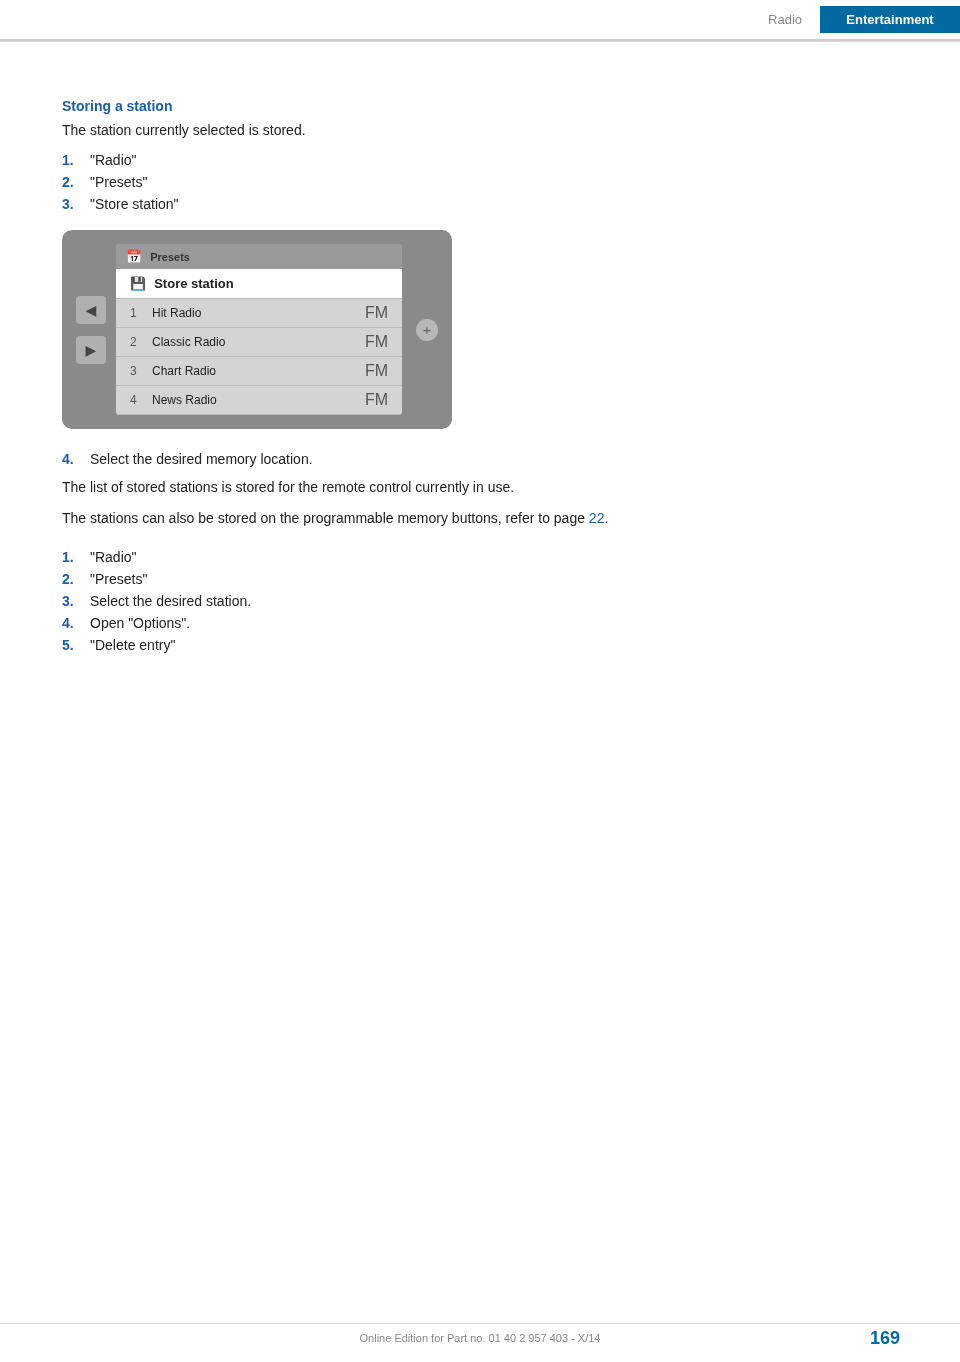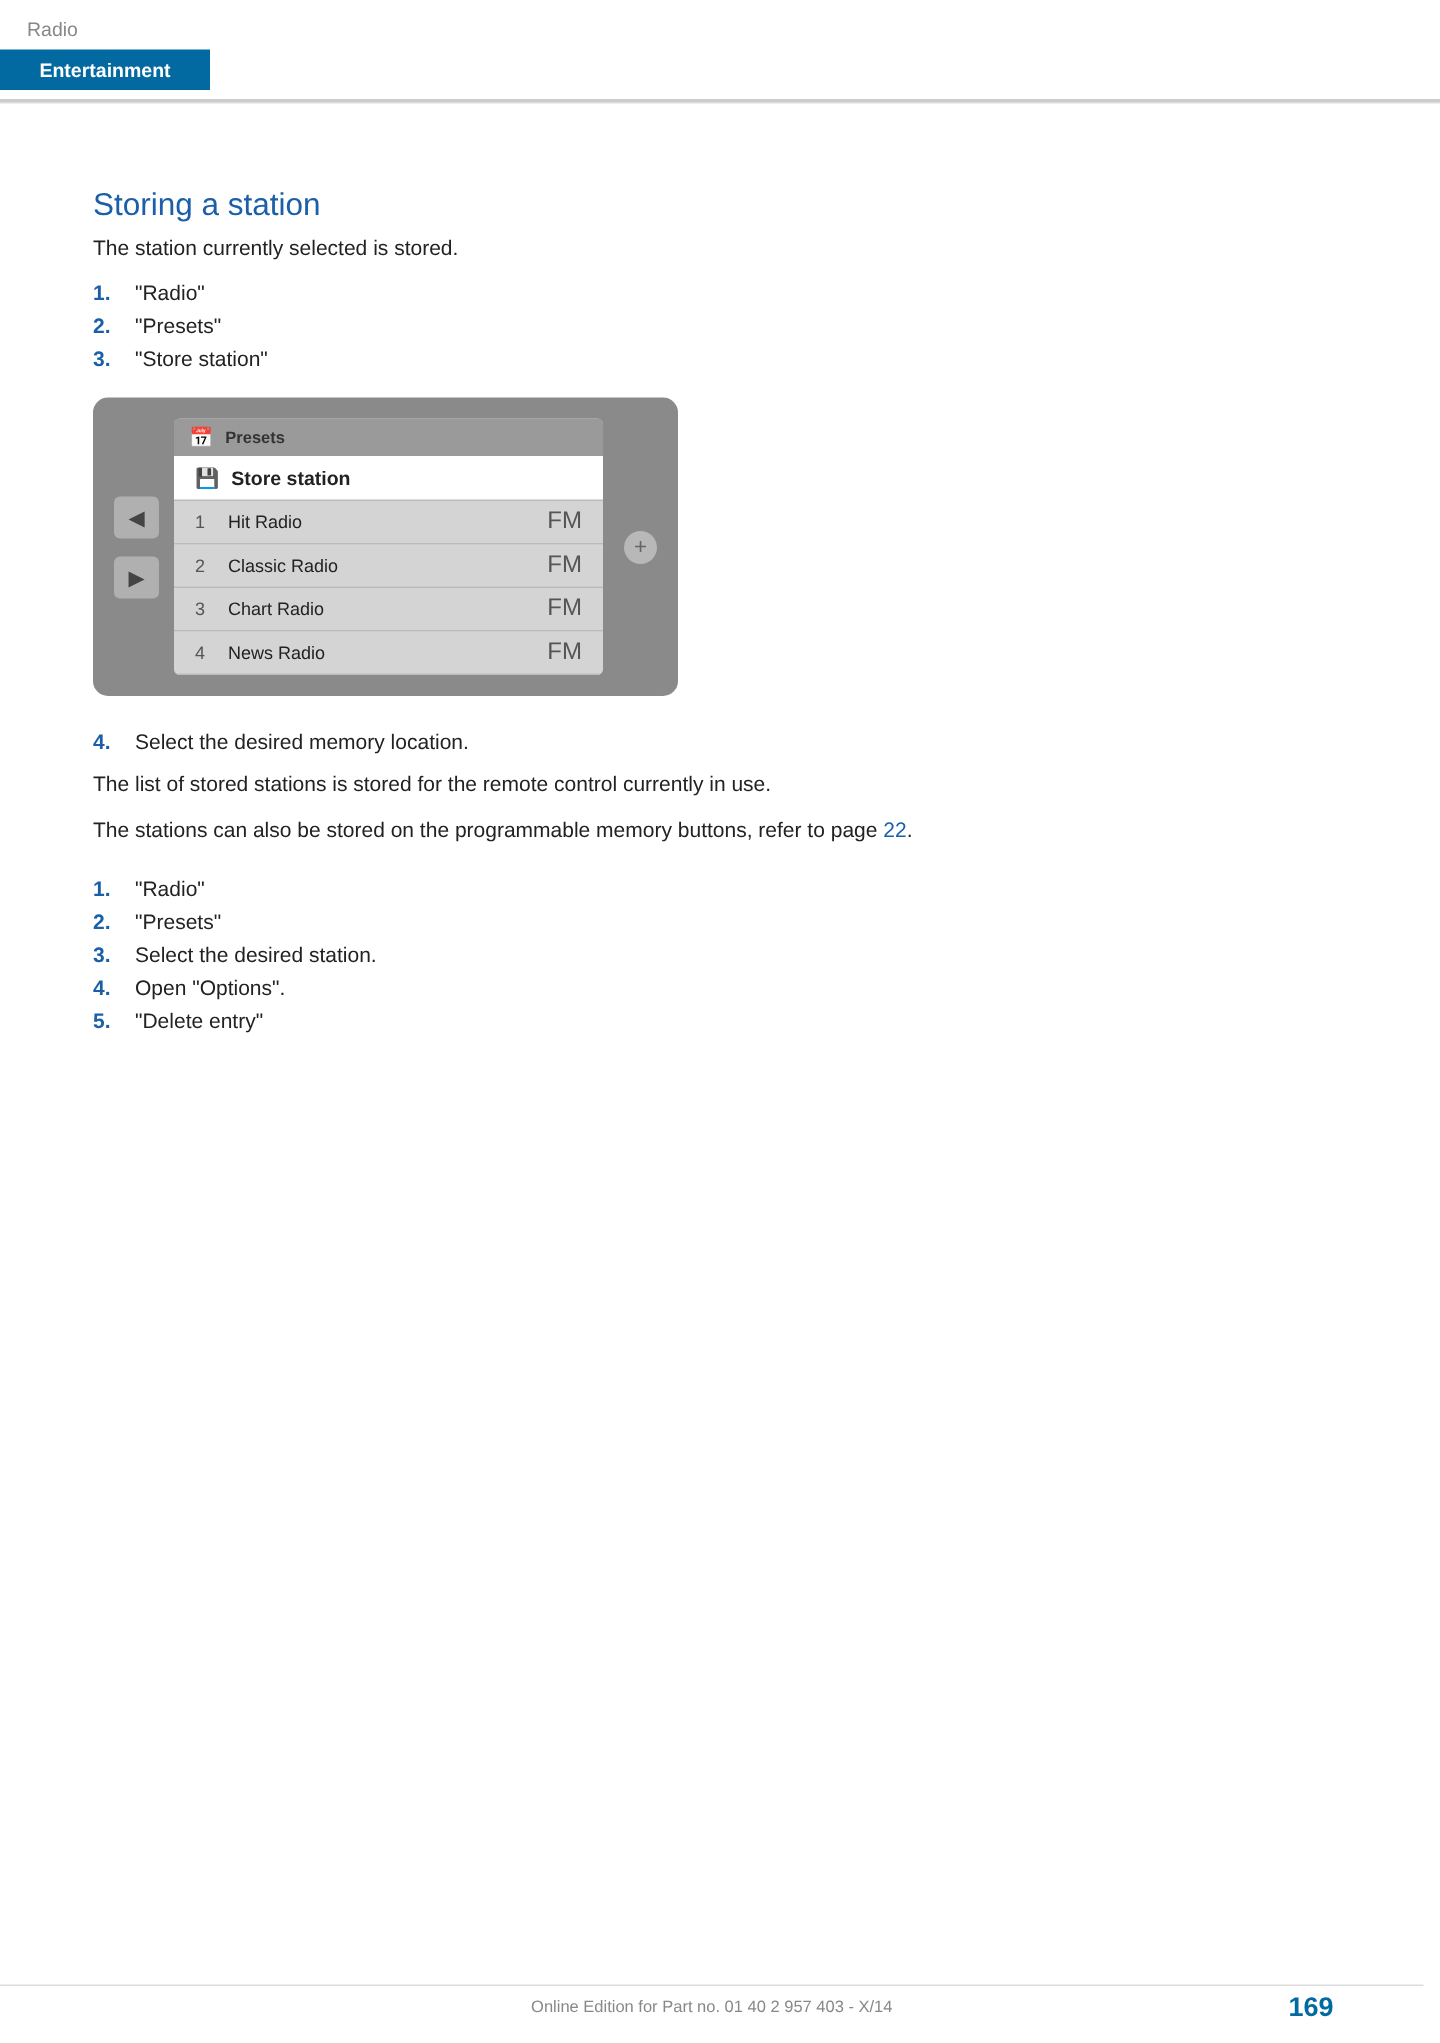--- a/index.html
+++ b/index.html
@@ -10,25 +10,24 @@
       color: #222;
       width: 960px;
       min-height: 1362px;
       position: relative;
     }
 
     
     .header {
       display: flex;
       justify-content: flex-end;
-      align-items: flex-start;
+      align-items: center;
       border-bottom: 2px solid #ccc;
       padding: 6px 0;
       margin-bottom: 0;
-      flex-direction: column;
     }
     .header-radio {
       color: #888;
       font-size: 13px;
       padding: 6px 18px;
     }
     .header-entertainment {
       background: #0369a1;
       color: #fff;
       font-size: 13px;
@@ -39,22 +38,22 @@
     }
 
     
     .content {
       padding: 36px 62px 40px 62px;
     }
 
     
     .section-heading {
       color: #1a5fa8;
-      font-size: 21px;
-      font-weight: normal;
+      font-size: 14px;
+      font-weight: bold;
       margin-bottom: 8px;
     }
 
     .intro-text {
       font-size: 14px;
       color: #222;
       margin-bottom: 14px;
     }
 
     
@@ -336,16 +335,16 @@
       </li>
       <li>
         <span class="step-num">5.</span>
         <span class="step-text">"Delete entry"</span>
       </li>
     </ul>
   </div>
 
 </div>
 
-<div style="position:absolute; bottom:18px; left:0; right:11px; display:flex; justify-content:center; align-items:center; border-top:1px solid #ddd; padding-top:8px;">
+<div style="position:absolute; bottom:18px; left:0; right:0; display:flex; justify-content:center; align-items:center; border-top:1px solid #ddd; padding-top:8px;">
   <span class="footer-text">Online Edition for Part no. 01 40 2 957 403 - X/14</span>
   <span style="position:absolute; right:60px; font-size:18px; color:#0369a1; font-weight:bold;">169</span>
 </div>
 
 </body></html>

